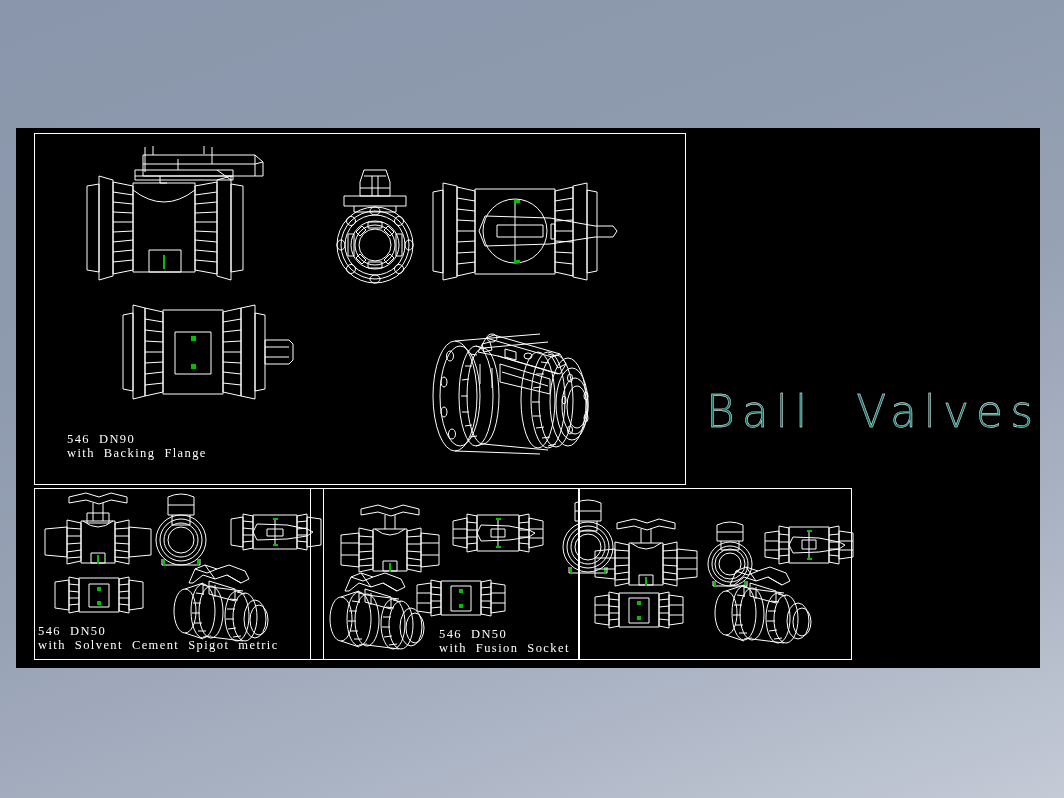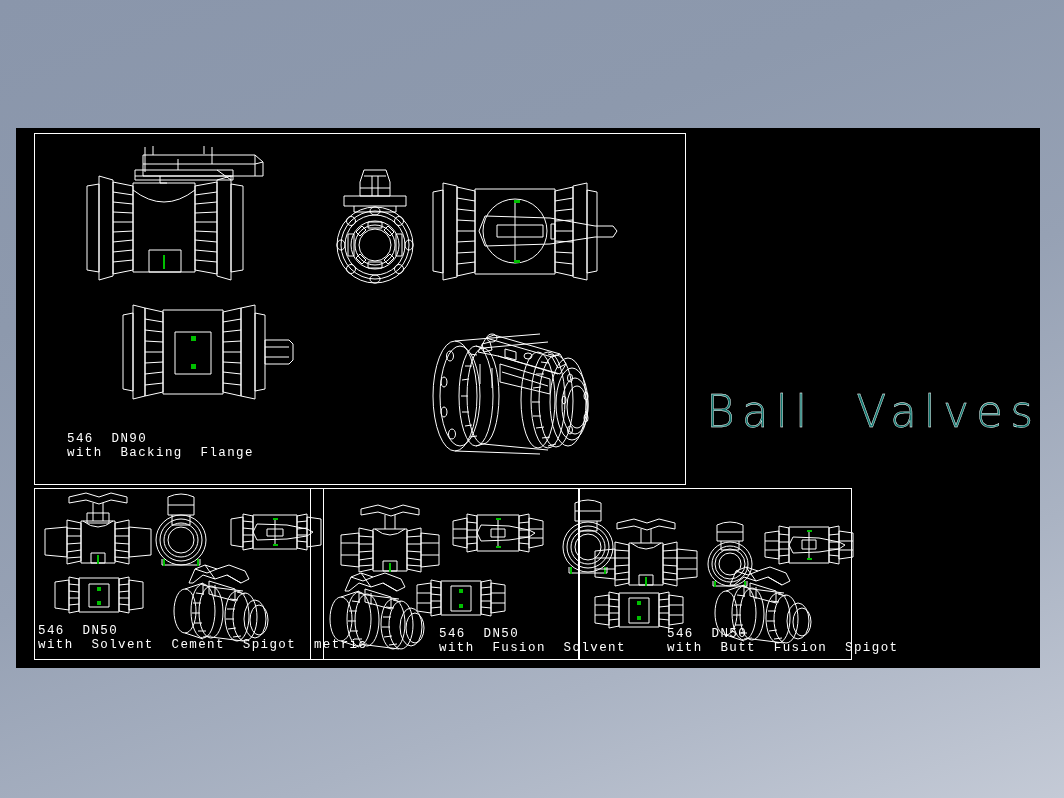--- a/index.html
+++ b/index.html
@@ -28,21 +28,21 @@
   
   #panel-main  { left: 18px;  top: 5px;   width: 652px; height: 352px; }
   
   #panel-sc    { left: 18px;  top: 360px; width: 290px; height: 172px; }
   #panel-fs    { left: 294px; top: 360px; width: 270px; height: 172px; }
   #panel-bf    { left: 562px; top: 360px; width: 274px; height: 172px; }
 
   .panel-label {
     position: absolute;
     color: #ffffff;
-    font-family: Liberation Mono, monospace;
+    font-family: Liberation Serif, serif;
     font-size: 12.5px;
     line-height: 14px;
     letter-spacing: 1.4px;
     white-space: pre;
     pointer-events: none;
   }
   #label-main { left: 32px;  top: 298px; }
   #label-sc   { left: 3px;   top: 135px; }
   #label-fs   { left: 128px; top: 138px; }
   #label-bf   { left: 88px;  top: 138px; }
@@ -406,21 +406,21 @@
         </g>
         <ellipse class="ln" cx="90" cy="58" rx="11" ry="19"></ellipse>
         <ellipse class="ln" cx="94" cy="59" rx="9" ry="15"></ellipse>
         <path class="ln" d="M24 22 L30 8 L40 4 L52 8 L64 4 L80 10 L84 18 L76 22 L62 14 L50 18 L38 14 L28 22 Z"></path>
         <path class="ln" d="M30 8 L42 12 L52 8 M62 14 L76 22 M40 4 L50 18"></path>
         <path class="ln" d="M38 22 L38 34 M50 24 L50 36"></path>
         <path class="ln" d="M44 20 L70 28 L70 40 L44 33 Z"></path>
       </svg>
 
       <div class="panel-label" id="label-fs"><span>546  DN50</span>
-<span>with  Fusion  Solvent</span></div>
+<span>with  Fusion  Socket</span></div>
     </div>
 
     <div class="panel" id="panel-bf">
 
       <svg class="dwg" style="left:10px; top:28px;" width="110" height="72" viewBox="0 0 110 72">
         <path class="ln" d="M28 6 L45 2 L58 6 L70 2 L86 6 L86 12 L70 9 L58 13 L45 9 L28 12 Z"></path>
         <path class="ln" d="M52 12 L52 26 M62 12 L62 26"></path>
         <path class="ln" d="M42 26 Q57 38 72 26"></path>
         <path class="ln" d="M40 26 L40 68 L74 68 L74 26 Z"></path>
         <path class="ln" d="M26 25 L40 28 L40 66 L26 69 Z"></path>
@@ -495,20 +495,18 @@
           <path d="M74 33 L82 35 M67 40 L75 41 M64 50 L72 50 M63 60 L71 60 M65 70 L73 69 M70 78 L78 77"></path>
         </g>
         <ellipse class="ln" cx="94" cy="60" rx="11" ry="18"></ellipse>
         <ellipse class="ln" cx="98" cy="61" rx="9" ry="14"></ellipse>
         <path class="ln" d="M26 24 L32 10 L42 6 L54 10 L66 6 L82 12 L86 20 L78 24 L64 16 L52 20 L40 16 L30 24 Z"></path>
         <path class="ln" d="M32 10 L44 14 L54 10 M64 16 L78 24 M42 6 L52 20"></path>
         <path class="ln" d="M40 24 L40 36 M52 26 L52 38"></path>
         <path class="ln" d="M46 22 L72 30 L72 42 L46 35 Z"></path>
       </svg>
 
-      <div class="panel-label" id="label-bf"><span>546  DN50</span>
-<span>with  Butt  Fusion  Spigot</span></div>
     </div>
 
     <div id="title">Ball  Valves</div>
 
   </div>
 </div>
 
 </body></html>

